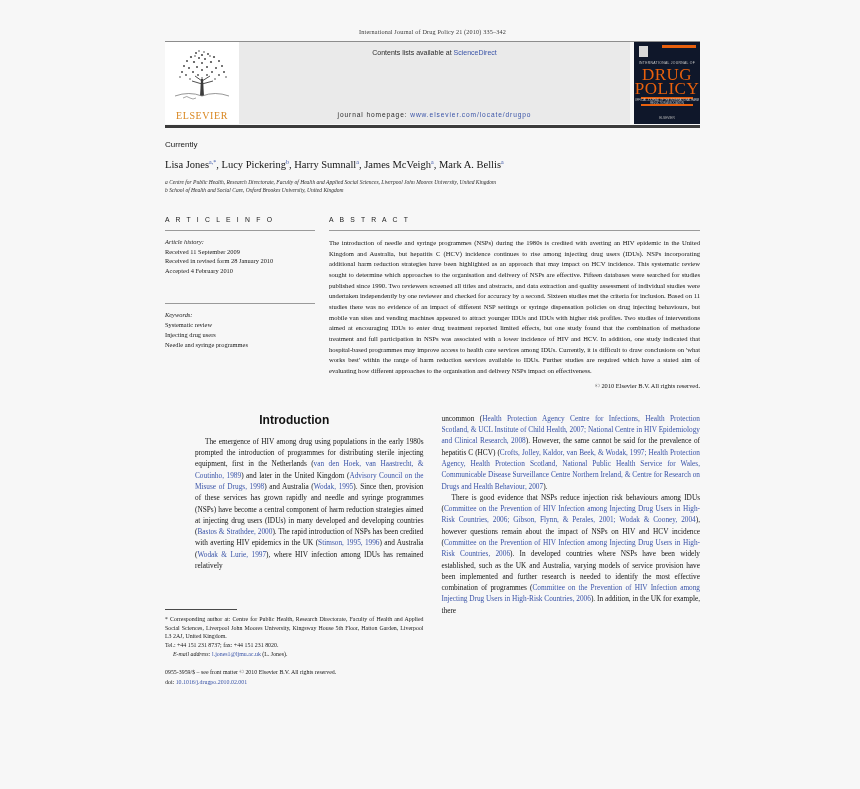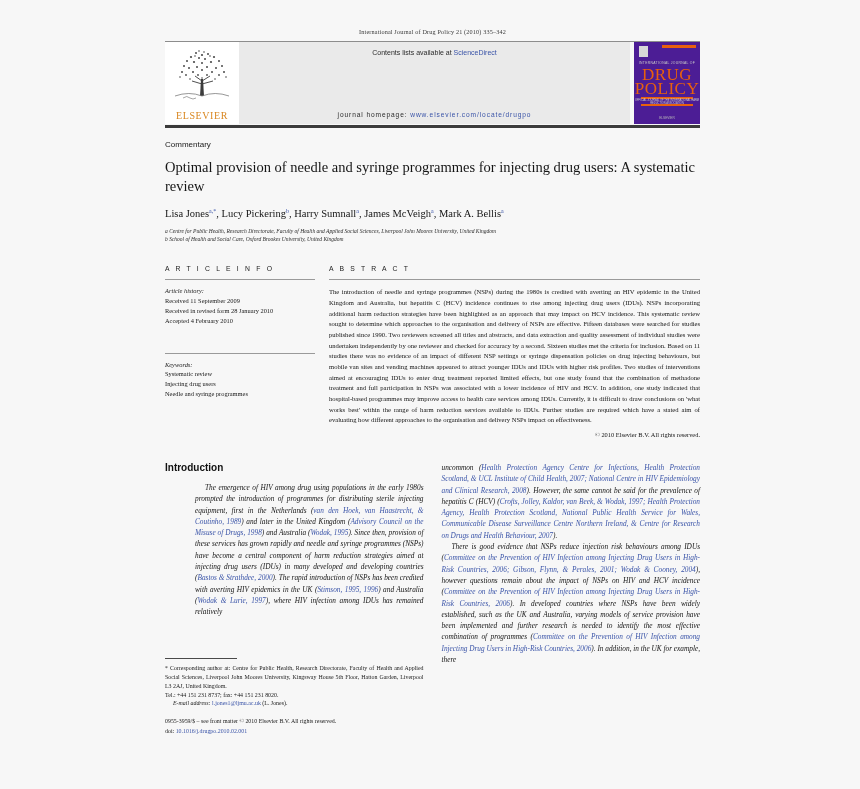--- a/index.html
+++ b/index.html
@@ -98,21 +98,21 @@
     color: #2b2b2b;
   }
   .homepage-line .url {
     color: #3a54a8;
     letter-spacing: 0.9px;
   }
   .cover-thumb {
     width: 66px;
     flex: 0 0 66px;
     margin-left: 4px;
-    background: #4c1d95;
+    background: #0f172a;
     position: relative;
     overflow: hidden;
   }
   .cover-orange-top {
     position: absolute;
     right: 4px; top: 3px;
     width: 34px; height: 2.5px;
     background: #e8600d;
   }
   .cover-els-mark {
@@ -271,33 +271,33 @@
     display: flex;
     margin-top: 24px;
     gap: 18px;
   }
   .bcol {
     flex: 1 1 0;
     position: relative;
   }
   .h-intro {
     font-family: "Liberation Sans", sans-serif;
-    font-size: 10px;
+    font-size: 12px;
     font-weight: bold;
     color: #111;
     margin: 0 0 9px 0;
+    text-align: center;
   }
   .para {
     font-family: "Liberation Serif", serif;
     font-size: 7.3px;
     line-height: 1.55;
     text-align: justify;
     color: #141414;
     margin: 0;
-    font-style: italic;
   }
   .para + .para { text-indent: 10px; }
   .para.first { text-indent: 10px; margin-left: 30px; }
   .cite { color: #3a54a8; }
 
   
   .footnote-area {
     position: absolute;
     left: 0;
     top: 196px;
@@ -409,22 +409,21 @@
         <div class="cover-drug">DRUG</div>
         <div class="cover-policy">POLICY</div>
         <div class="cover-bar b1"></div>
         <div class="cover-tiny">OFFICIAL JOURNAL OF THE INTERNATIONAL HARM REDUCTION ASSOCIATION</div>
         <div class="cover-bar b2"></div>
         <div class="cover-foot">ELSEVIER</div>
       </div>
     </div>
     <div class="header-rule"></div>
 
-    <div class="article-type">Commentary</div>
-    <h1 class="article-title">Optimal provision of needle and syringe programmes for injecting drug users: A systematic review</h1>
+    <div class="article-type">Currently</div>
 
     <div class="authors">
       <span>Lisa Jones<sup>a,*</sup></span>,
       <span>Lucy Pickering<sup>b</sup></span>,
       <span>Harry Sumnall<sup>a</sup></span>,
       <span>James McVeigh<sup>a</sup></span>,
       <span>Mark A. Bellis<sup>a</sup></span>
     </div>
 
     <div class="affil">a Centre for Public Health, Research Directorate, Faculty of Health and Applied Social Sciences, Liverpool John Moores University, United Kingdom</div>

